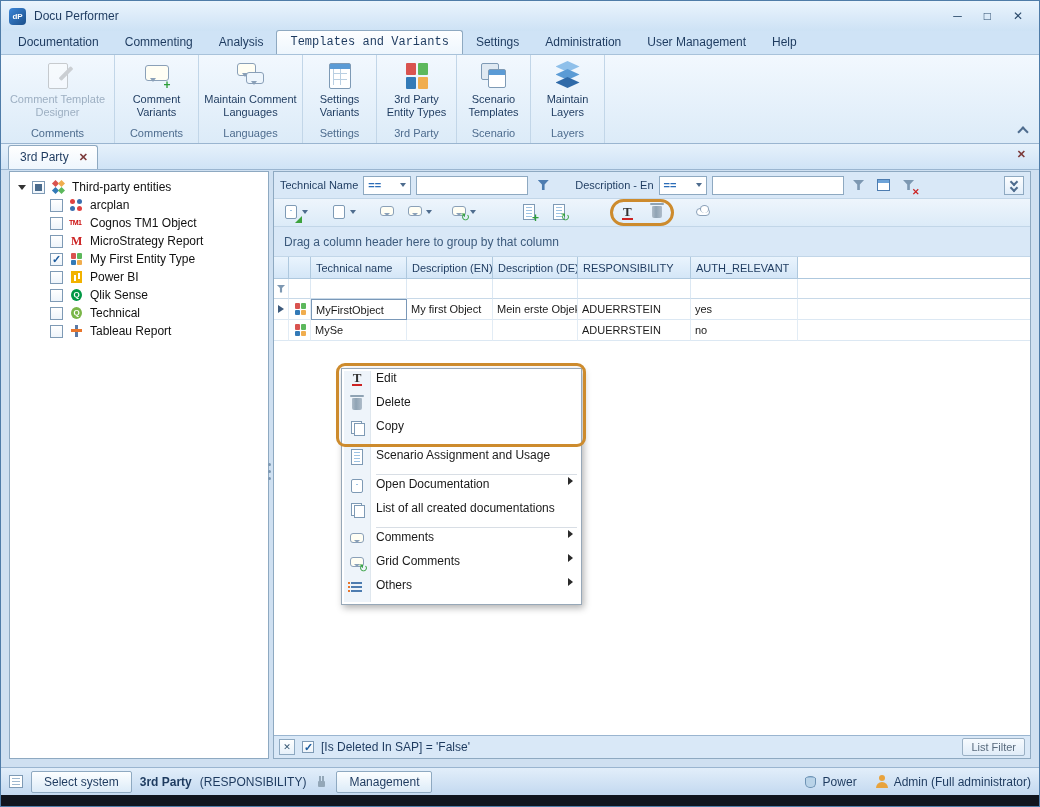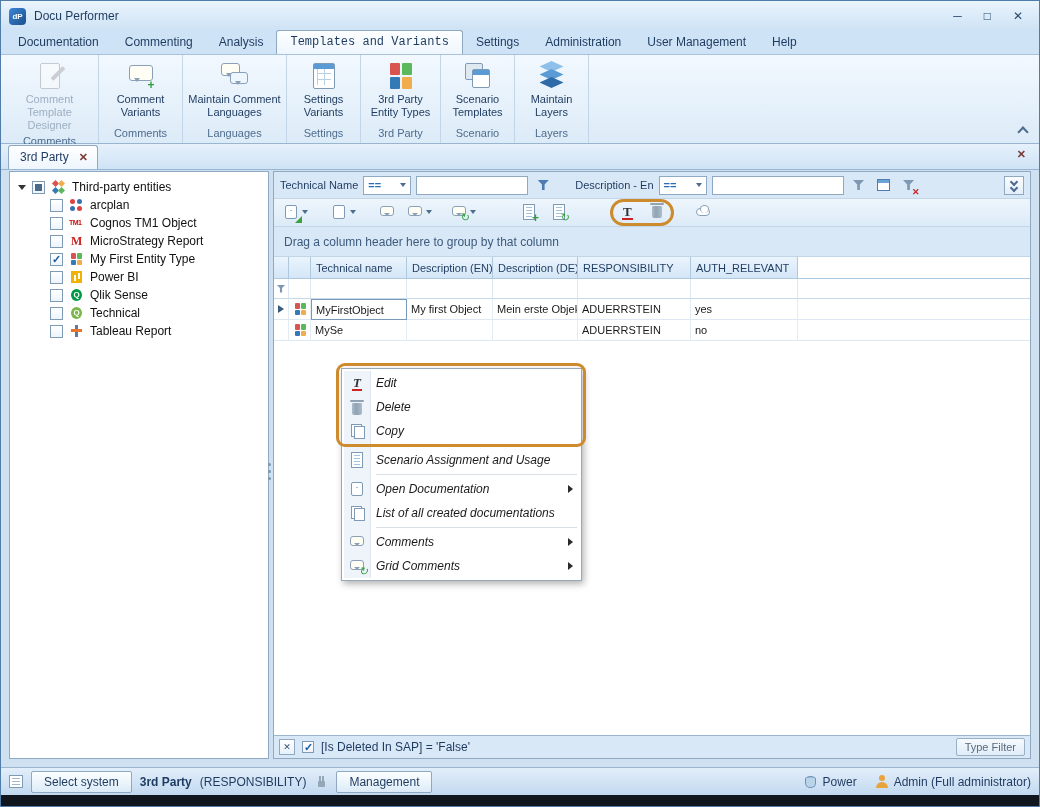--- a/index.html
+++ b/index.html
@@ -195,21 +195,21 @@
         white-space:nowrap; overflow:hidden; }
   .gc.focus { border:1px solid #7a98b8; }
   .rowind { width:0; height:0; border-left:6px solid #3c5a7c; border-top:4px solid transparent;
             border-bottom:4px solid transparent; margin:auto; }
 
   
   .menu { position:absolute; left:67px; top:141px; width:241px; background:#fff;
           border:1px solid #97a8b8; box-shadow:2px 3px 7px rgba(0,0,0,.3); padding:2px; z-index:10; }
   .menu::before { content:""; position:absolute; left:2px; top:2px; bottom:2px; width:26px;
                   background:#eef4fa; border-right:1px solid #dfe7ee; }
-  .mitem { position:relative; display:flex; align-items:center; height:24px; gap:8px; padding:0 6px 0 2px; z-index:1;font-style:italic; }
+  .mitem { position:relative; display:flex; align-items:flex-start; height:24px; gap:8px; padding:0 6px 0 2px; z-index:1; }
   .mitem .micon { width:22px; display:flex; justify-content:center; flex:none; }
   .mitem .mlabel { color:#1a1a1a; white-space:nowrap; }
   .msep { height:1px; background:#d8dee5; margin:2px 2px 2px 32px; position:relative; z-index:1; }
   .subarr { margin-left:auto; width:0; height:0; border-left:5px solid #2a2a2a;
             border-top:4px solid transparent; border-bottom:4px solid transparent; }
   .annot-menu { position:absolute; left:62px; top:136px; width:250px; height:84px;
                 border:3px solid #cd8b2d; border-radius:9px; pointer-events:none; z-index:12; }
 
   
   .filterbar { height:23px; background:#d9e8f7; border-top:1px solid #9ab5d0; display:flex;
@@ -261,21 +261,21 @@
     <span class="rtab">Commenting</span>
     <span class="rtab">Analysis</span>
     <span class="rtab active">Templates and Variants</span>
     <span class="rtab">Settings</span>
     <span class="rtab">Administration</span>
     <span class="rtab">User Management</span>
     <span class="rtab">Help</span>
   </div>
 
   <div class="ribbon">
-    <div class="rgroup disabled" style="width:98px">
+    <div class="rgroup disabled" style="width:114px">
       <div class="rbtn">
         <span class="ic">
           <span class="p" style="inset:3px 7px"></span>
             <span class="pen"></span>
         </span>
         <span class="lbl">Comment Template Designer</span>
       </div>
       <div class="cap">Comments</div>
     </div>
     <div class="rgroup" style="width:84px">
@@ -656,29 +656,36 @@
         <div class="mitem">
           <span class="micon">
               <span class="ti">
                 <span class="bub"></span>
                 <span class="sync">↻</span>
               </span>
             </span>
           <span class="mlabel">Grid Comments</span>
           <span class="subarr"></span>
         </div>
+        <div class="mitem">
+          <span class="micon">
+              <span class="ti listic"></span>
+            </span>
+          <span class="mlabel">Others</span>
+          <span class="subarr"></span>
+        </div>
       </div>
       <div class="annot-menu"></div>
     </div>
 
     <div class="filterbar">
       <span class="fb-close">✕</span>
       <span class="cb on sm"></span>
       <span>[Is Deleted In SAP] = 'False'</span>
-      <span class="editfilter">Type Filter</span>
+      <span class="editfilter">List Filter</span>
     </div>
   </div>
 
   <div class="statusbar">
     <span class="bookic"></span>
     <span class="sbtn">Select system</span>
     <span class="bold">3rd Party</span>
     <span>(RESPONSIBILITY)</span>
     <span class="plug"></span>
     <span class="sbtn">Management</span>

